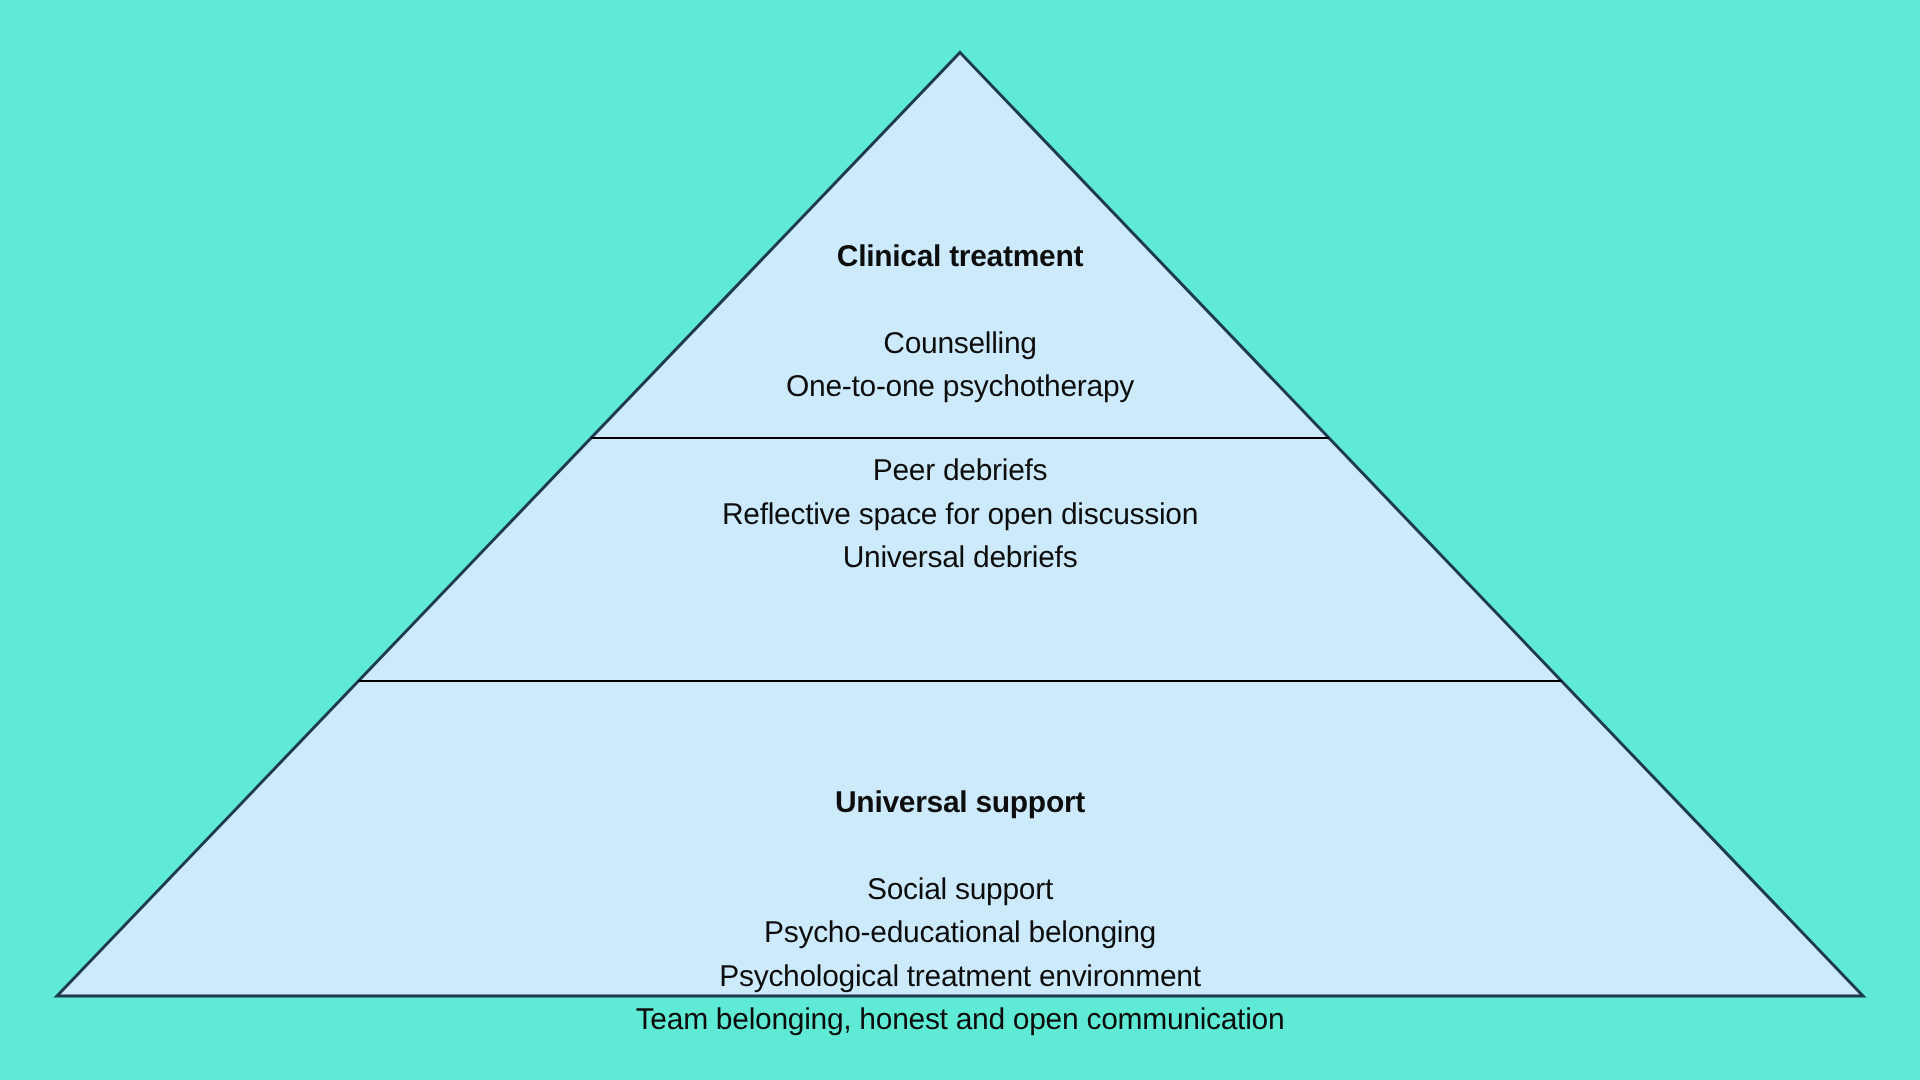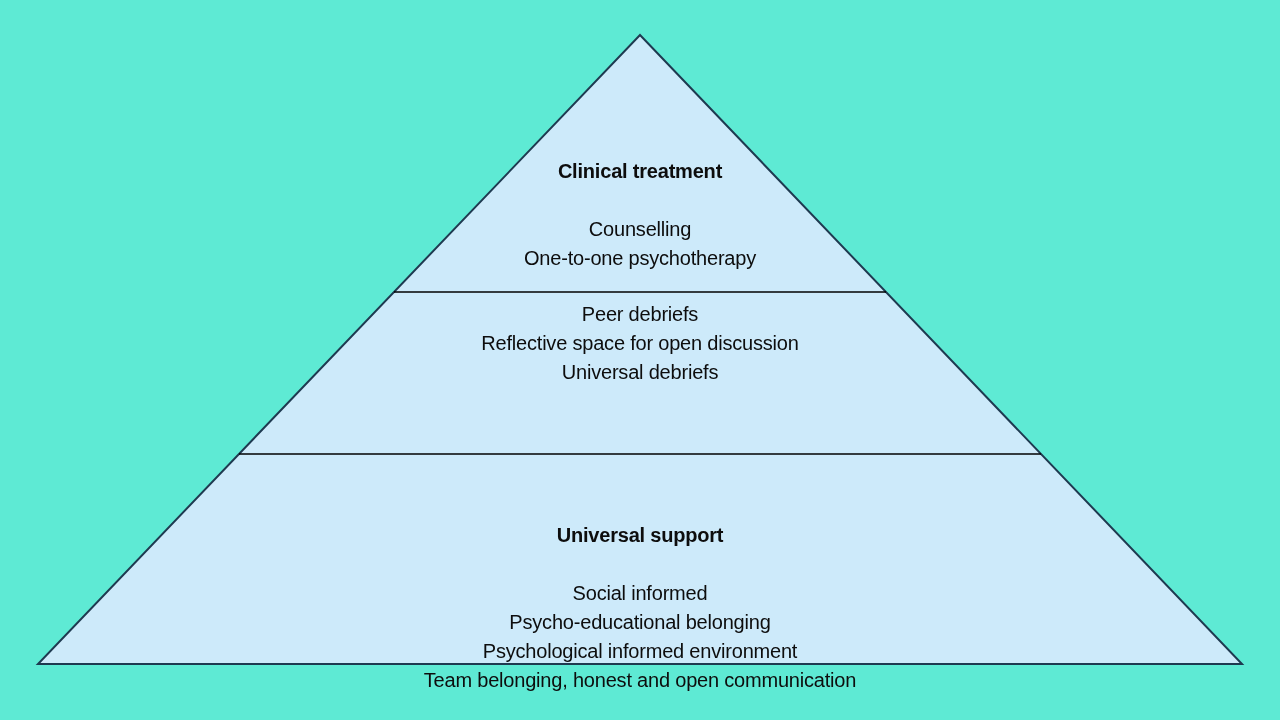--- a/index.html
+++ b/index.html
@@ -62,19 +62,19 @@
   </div>
 
   <div class="tier-text" id="tier-targeted">
     <span class="tier-item">Peer debriefs</span>
     <span class="tier-item">Reflective space for open discussion</span>
     <span class="tier-item">Universal debriefs</span>
   </div>
 
   <div class="tier-text" id="tier-universal">
     <span class="tier-title">Universal support</span>
-    <span class="tier-item">Social informed</span>
+    <span class="tier-item">Social support</span>
     <span class="tier-item">Psycho-educational belonging</span>
-    <span class="tier-item">Psychological informed environment</span>
+    <span class="tier-item">Psychological treatment environment</span>
     <span class="tier-item">Team belonging, honest and open communication</span>
   </div>
 
 </div>
 
 </body></html>

